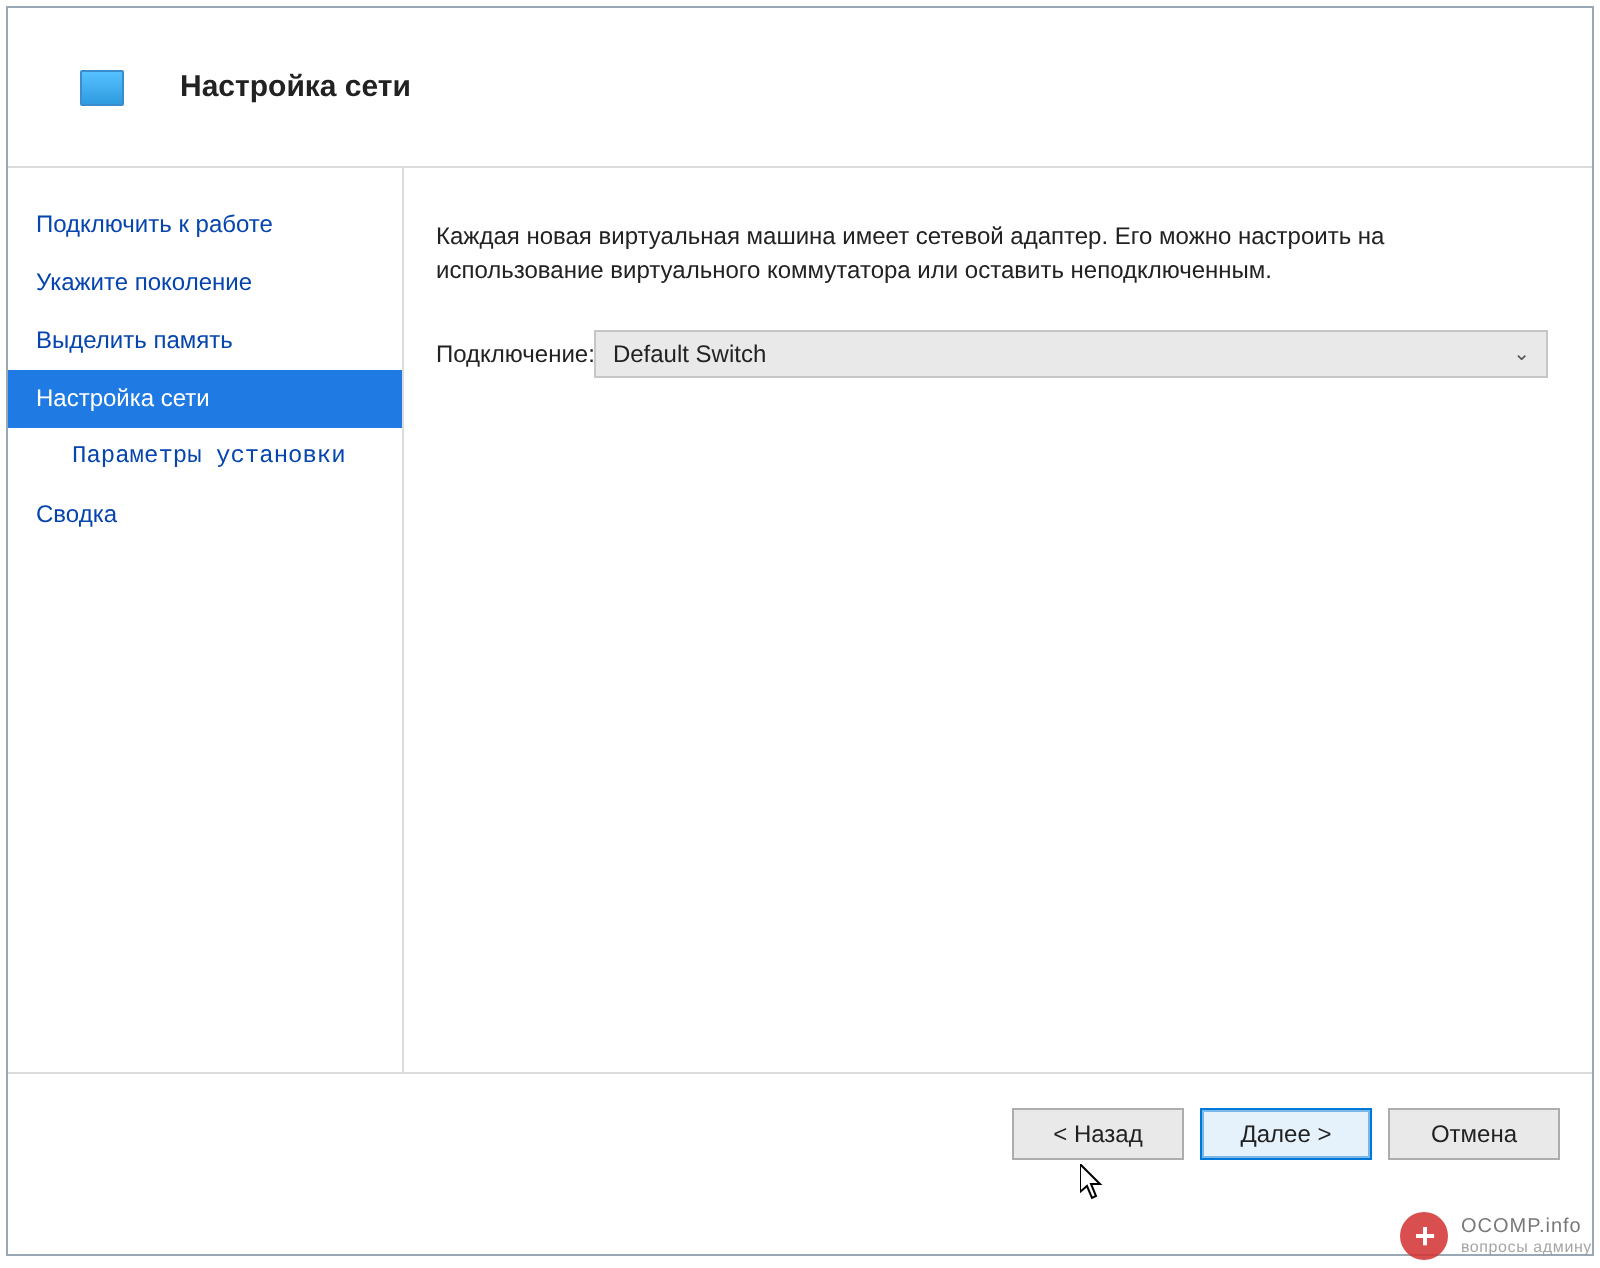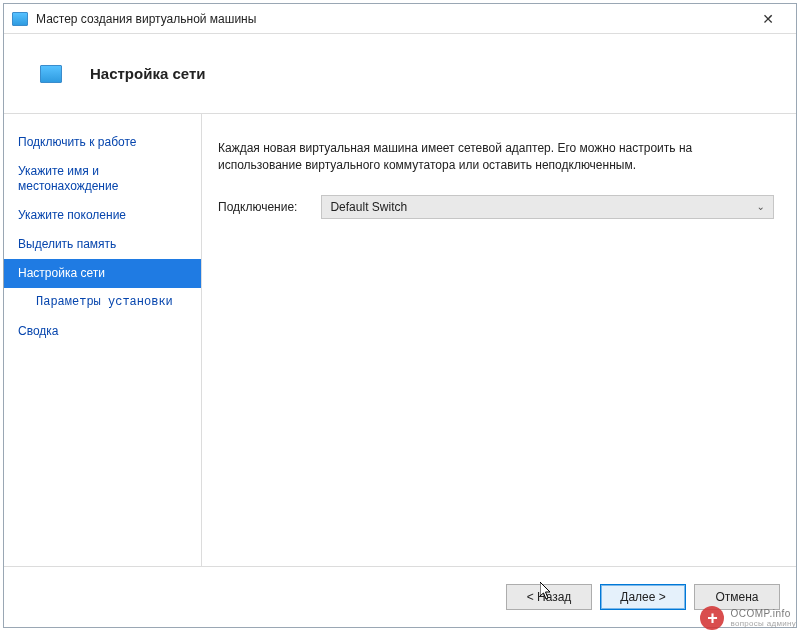--- a/index.html
+++ b/index.html
@@ -99,21 +99,21 @@
       padding: 26px 22px 10px 16px;
       color: #222;
     }
     .desc {
       line-height: 1.45;
       margin-bottom: 20px;
     }
     .field-row {
       display: flex;
       align-items: center;
-      gap: 24px;
+      gap: 0;
     }
     .field-label {
       white-space: nowrap;
     }
     .dropdown {
       flex: 1;
       height: 24px;
       border: 1px solid #c6c6c6;
       background: #e9e9e9;
       display: flex;
@@ -190,35 +190,29 @@
       pointer-events: none;
       left: 540px;
       top: 582px;
       z-index: 10;
     }
   </style>
 </head>
 <body>
 
 <div class="window">
-  <div class="titlebar">
-    <div class="titlebar-icon"></div>
-    <div class="titlebar-text">Мастер создания виртуальной машины</div>
-    <div class="titlebar-close">✕</div>
-  </div>
 
   <div class="header">
     <div class="header-icon"></div>
     <div class="header-title">Настройка сети</div>
   </div>
 
   <div class="body">
     <div class="sidebar">
       <div class="sidebar-item">Подключить к работе</div>
-      <div class="sidebar-item">Укажите имя и местонахождение</div>
       <div class="sidebar-item">Укажите поколение</div>
       <div class="sidebar-item">Выделить память</div>
       <div class="sidebar-item selected">Настройка сети</div>
       <div class="sidebar-item sub">Параметры установки</div>
       <div class="sidebar-item">Сводка</div>
     </div>
 
     <div class="content">
       <div class="desc">Каждая новая виртуальная машина имеет сетевой адаптер. Его можно настроить на использование виртуального коммутатора или оставить неподключенным.</div>
       <div class="field-row">

